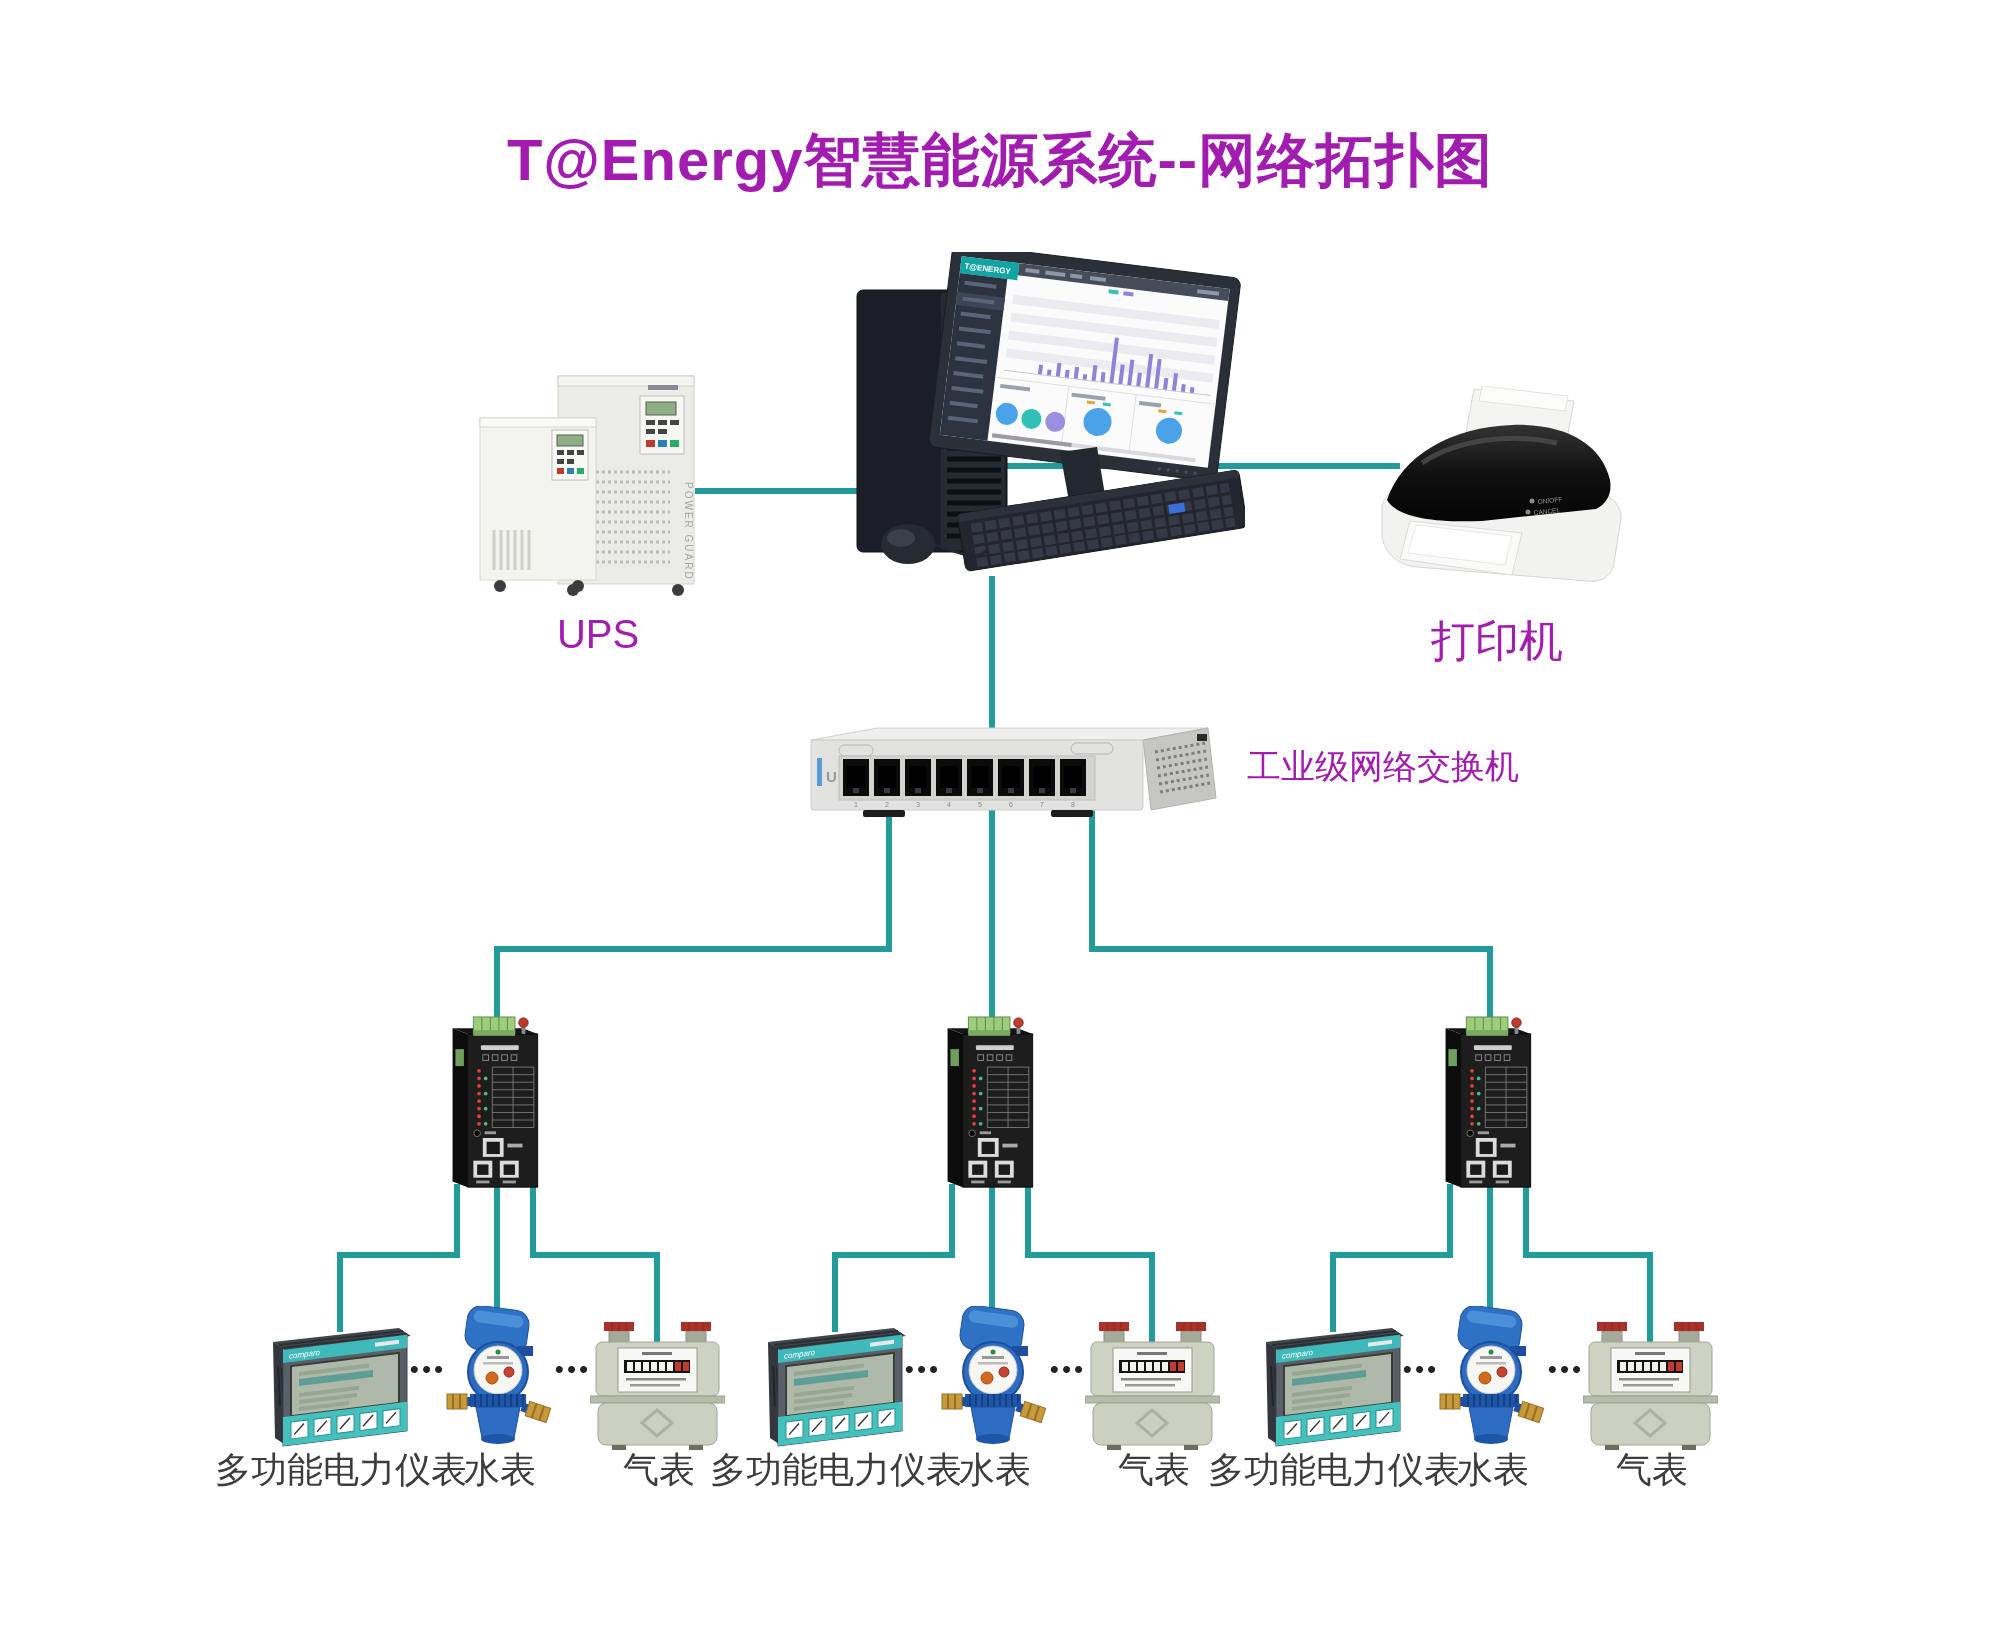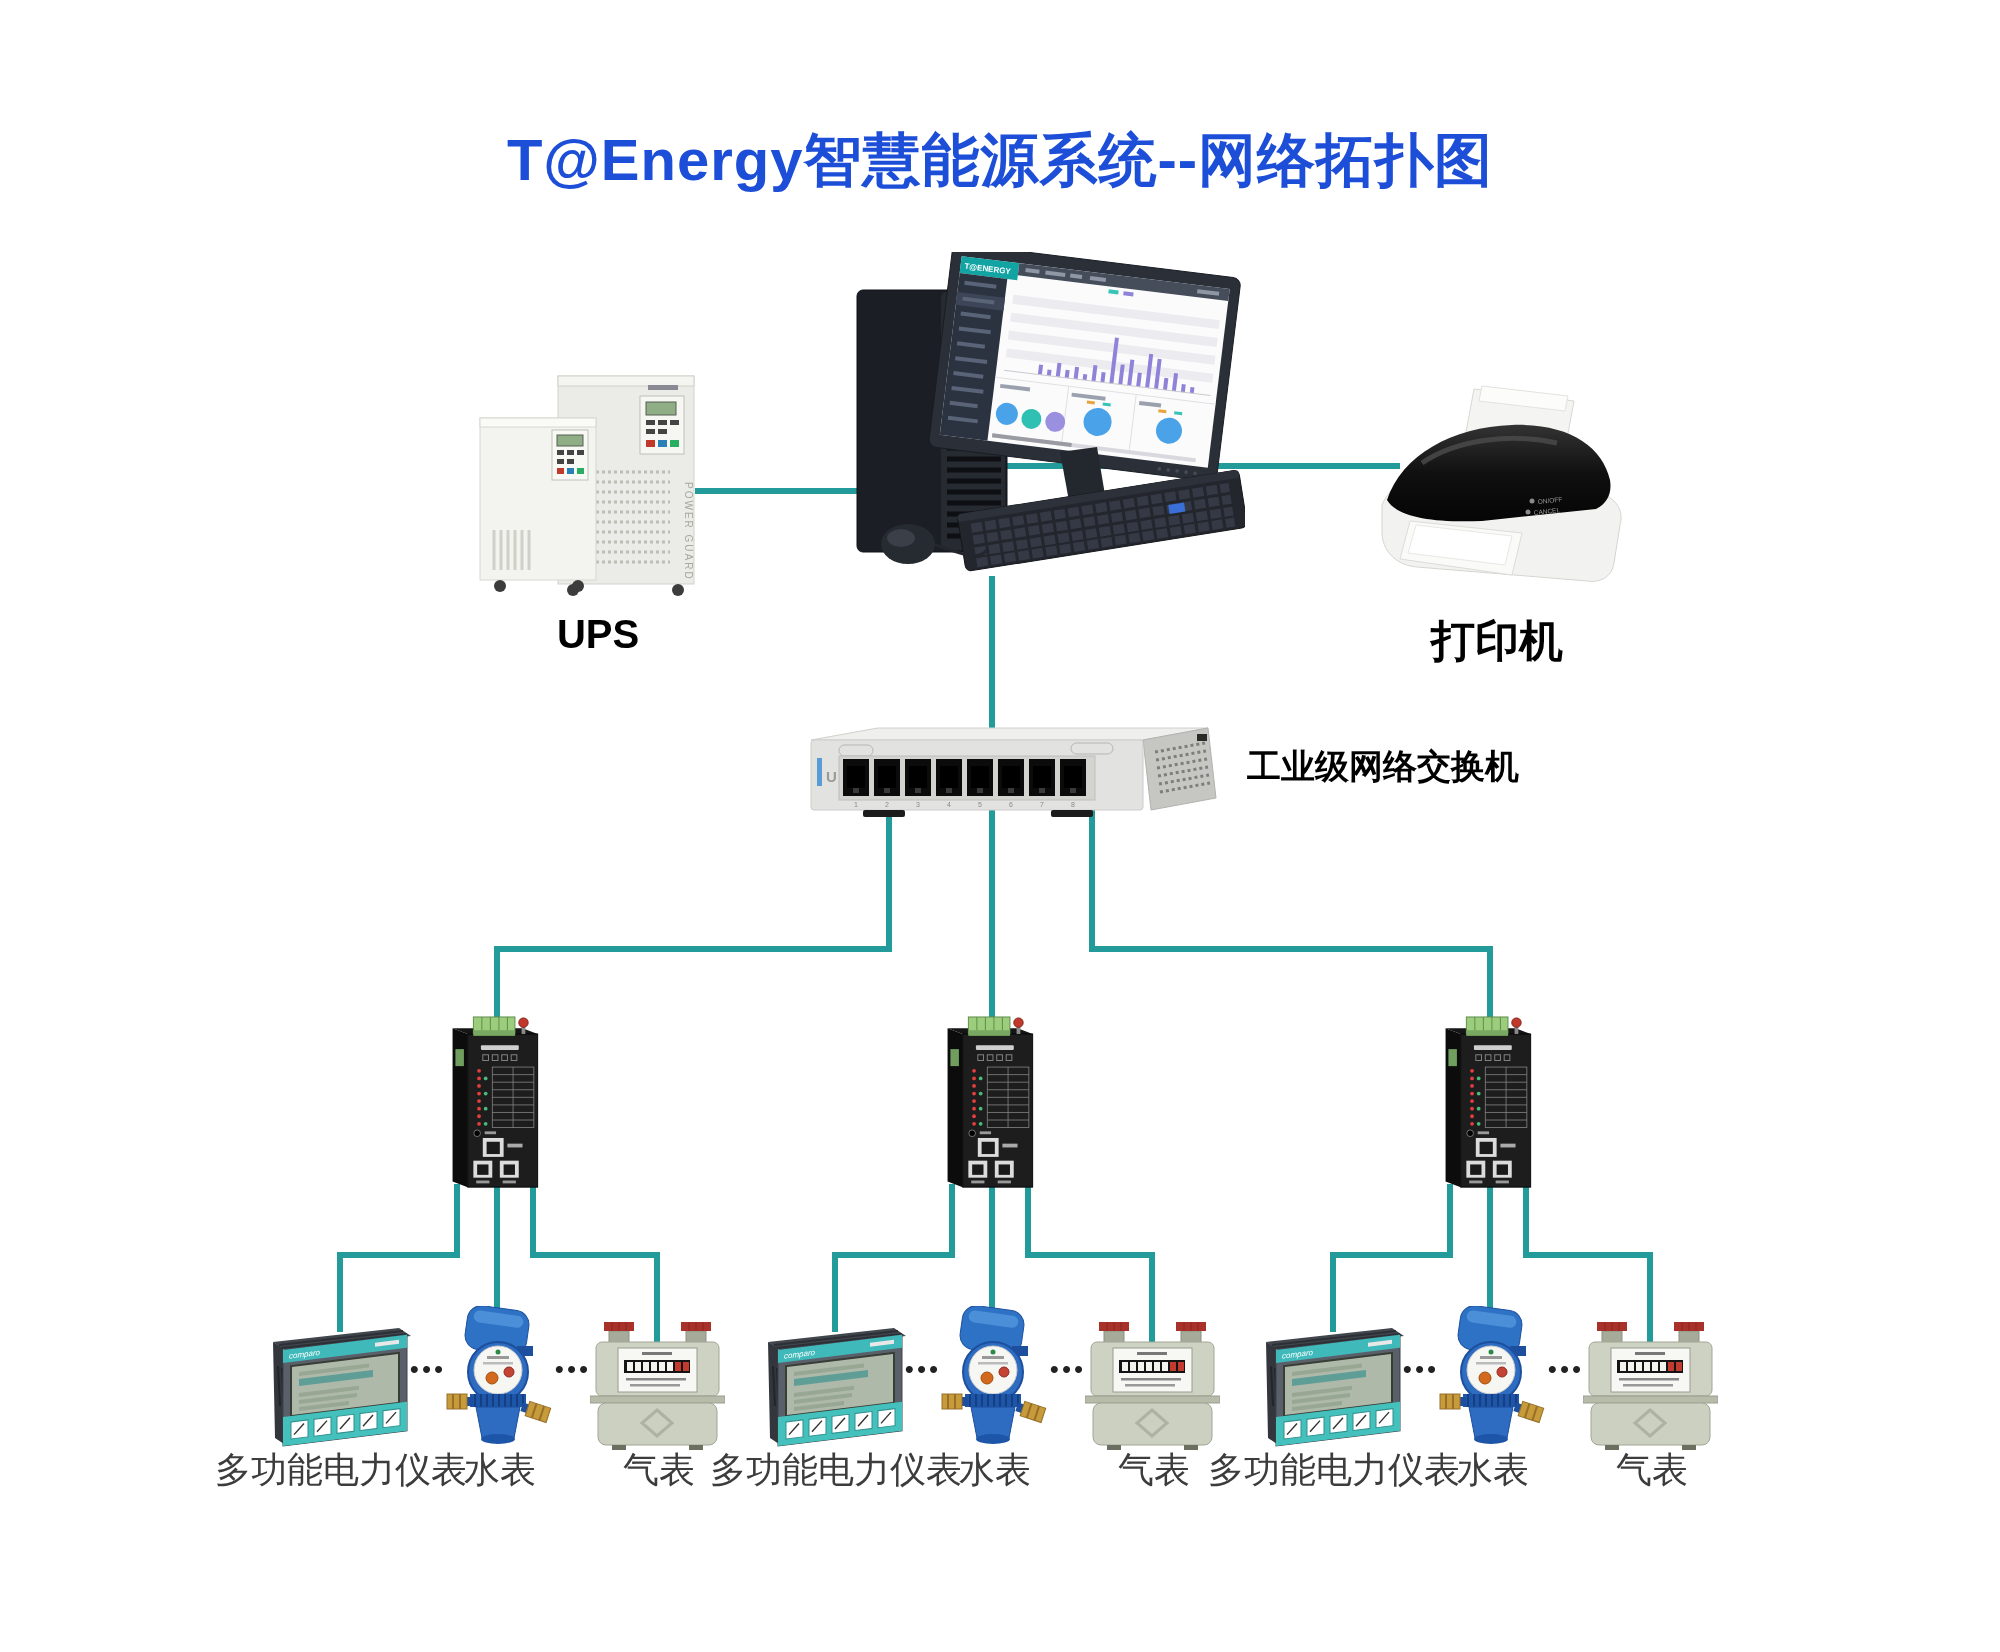--- a/index.html
+++ b/index.html
@@ -2,25 +2,25 @@
 <html><head>
 <meta charset="utf-8">
 <style>
   html,body{margin:0;padding:0;background:#ffffff;}
   #canvas{
     position:relative;width:2000px;height:1652px;background:#ffffff;overflow:hidden;
     font-family:"Liberation Sans","DejaVu Sans",sans-serif;
   }
   .line{position:absolute;background:#249B9B;z-index:1;}
   .devsvg{position:absolute;z-index:2;}
-  .lbl{position:absolute;z-index:3;color:#000000;white-space:nowrap;font-weight:bold;}
+  .lbl{position:absolute;z-index:3;color:#a21caf;white-space:nowrap;}
   .centered{transform:translateX(-50%);}
   #diagram-title{
     position:absolute;left:1000px;top:122px;transform:translateX(-50%);
-    font-size:58px;font-weight:bold;color:#1d4ed8;letter-spacing:1px;z-index:3;white-space:nowrap;
+    font-size:58px;font-weight:bold;color:#a21caf;letter-spacing:1px;z-index:3;white-space:nowrap;
   }
   #system-label{position:absolute;left:1002px;top:214px;transform:translateX(-50%);font-size:31px;color:#3C3C3C;z-index:3;white-space:nowrap;}
   .meter-group{position:absolute;top:1008px;width:460px;height:500px;z-index:2;}
   .meter-group .line{z-index:1;}
   .meter-group .devsvg{z-index:2;}
   .group-label{position:absolute;top:438px;transform:translateX(-50%);font-size:36px;color:#3C3C3C;white-space:nowrap;z-index:3;}
   .dots{position:absolute;top:346px;transform:translateX(-50%);font-size:26px;letter-spacing:3px;color:#222;z-index:3;}
   .ups-label{left:598px;top:612px;font-size:40px;}
   .printer-label{left:1497px;top:612px;font-size:44px;}
   .switch-label{left:1247px;top:744px;font-size:34px;}

